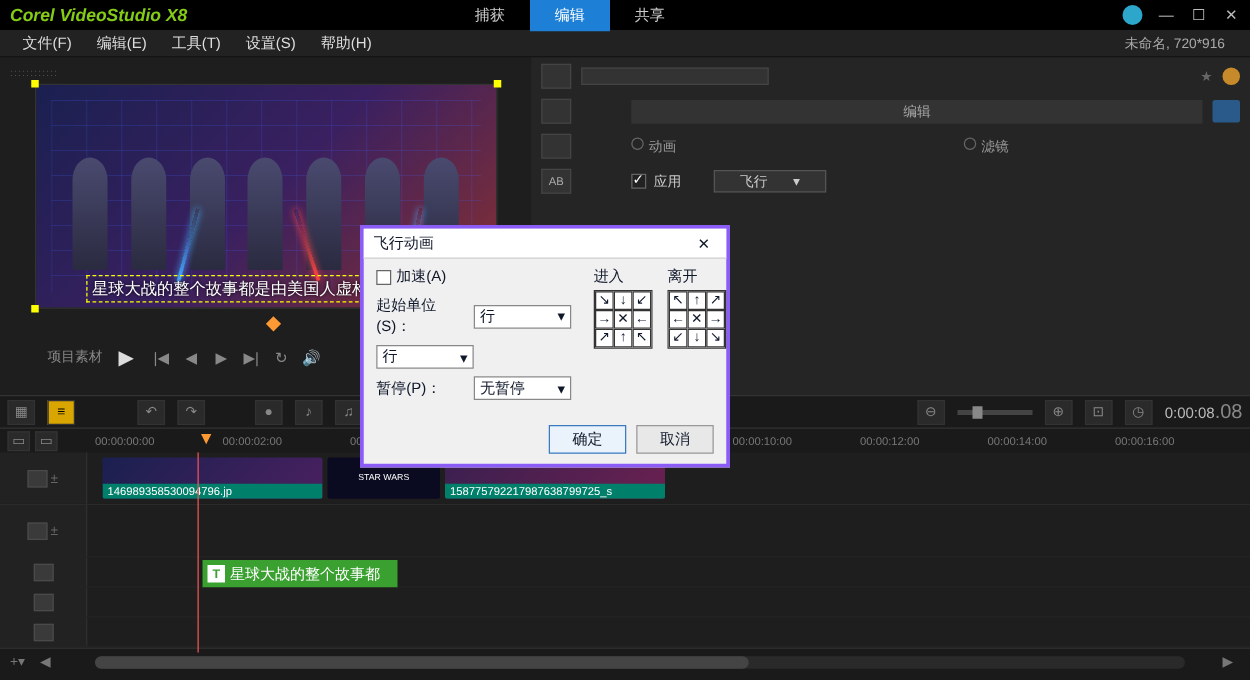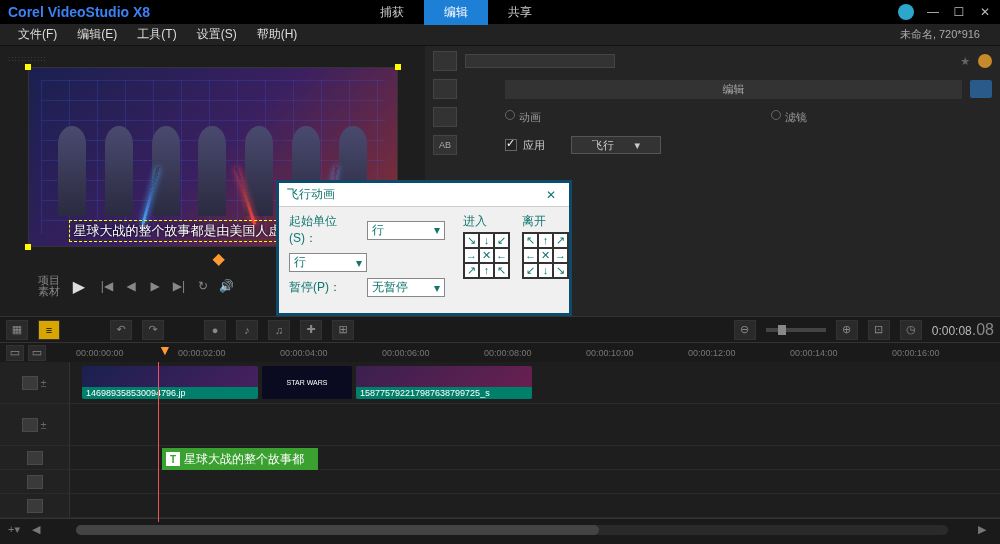--- a/index.html
+++ b/index.html
@@ -1,20 +1,20 @@
 <!DOCTYPE html>
 <html><head>
 <meta charset="utf-8">
 <style>
 * { margin: 0; padding: 0; box-sizing: border-box; font-family: "Microsoft YaHei", Arial, sans-serif; }
 body { background: #1a1a1a; width: 1000px; height: 544px; overflow: hidden; color: #ccc; font-size: 11px; position: relative; }
 
 
 .titlebar { height: 24px; background: #000; display: flex; align-items: center; padding: 0 8px; }
-.titlebar .app-title { color: #3b82f6; font-weight: bold; font-size: 14px; flex: 0 0 auto; text-align: right; }
+.titlebar .app-title { color: #84cc16; font-style: italic; font-weight: bold; font-size: 14px; flex: 0 0 auto; text-align: right; }
 .titlebar .tabs { display: flex; margin-left: 210px; }
 .titlebar .tab { padding: 4px 20px; color: #ccc; font-size: 12px; cursor: pointer; }
 .titlebar .tab.active { background: #1e7fd6; color: #fff; }
 .titlebar .spacer { flex: 1; }
 .titlebar .win-controls { display: flex; gap: 12px; align-items: center; }
 .titlebar .globe { width: 16px; height: 16px; border-radius: 50%; background: #2da6cc; display: inline-block; }
 .titlebar .win-btn { width: 14px; text-align: center; color: #bbb; cursor: pointer; font-size: 12px; }
 
 
 .menubar { height: 22px; background: #222; display: flex; align-items: center; padding: 0 8px; border-bottom: 1px solid #111; }
@@ -34,41 +34,41 @@
 .saber.blue { background: linear-gradient(transparent, #4af); box-shadow: 0 0 6px #4af; }
 .saber.red { background: linear-gradient(transparent, #f44); box-shadow: 0 0 6px #f44; }
 .preview-caption { position: absolute; bottom: 4px; left: 40px; right: 40px; color: #fff; font-size: 13px; text-shadow: 0 0 3px #000; border: 1px dashed #ff0; padding: 1px 4px; }
 .preview-handles { position: absolute; inset: -4px; pointer-events: none; }
 .handle { position: absolute; width: 6px; height: 6px; background: #ff0; }
 .handle.tl { top: 0; left: 0; } .handle.tr { top: 0; right: 0; }
 .handle.bl { bottom: 0; left: 0; } .handle.br { bottom: 0; right: 0; }
 .preview-marker { position: absolute; left: 50%; bottom: -22px; color: #ff9933; font-size: 16px; }
 
 .preview-controls { display: flex; align-items: center; gap: 6px; margin-top: 26px; padding-left: 30px; }
-.ctrl-label { color: #888; font-size: 11px; display: flex; flex-direction: column; line-height: 11px; }
+.ctrl-label { color: #888; font-size: 11px; display: flex; flex-direction: row; line-height: 11px; }
 .ctrl-btn { width: 18px; height: 18px; color: #888; display: flex; align-items: center; justify-content: center; cursor: pointer; font-size: 12px; }
 .ctrl-btn.play { width: 26px; height: 26px; color: #ddd; font-size: 16px; }
 
 
 .right-pane { flex: 1; background: #252525; padding: 4px 8px; position: relative; }
 .rp-row { display: flex; align-items: center; gap: 8px; margin-bottom: 6px; height: 22px; }
 .rp-icon { width: 24px; height: 20px; background: #333; border: 1px solid #444; }
 .rp-bar { flex: 0 0 150px; height: 14px; background: #333; border: 1px solid #444; }
 .rp-tabs { display: flex; gap: 2px; margin-left: 40px; }
 .rp-tab { padding: 2px 50px; background: #333; color: #aaa; font-size: 11px; }
 .rp-tab.wide { flex: 1; text-align: center; }
 .rp-expand { width: 22px; height: 18px; background: #2a5a8a; border-radius: 2px; margin-left: auto; }
 .rp-sub { display: flex; gap: 30px; margin-left: 40px; color: #999; }
 .checkbox-row { display: flex; align-items: center; gap: 6px; margin-left: 40px; }
 .cb { width: 12px; height: 12px; border: 1px solid #666; background: #222; position: relative; }
 .cb.checked::after { content: "✓"; position: absolute; top: -3px; left: 0; color: #fff; font-size: 11px; }
 .dropdown { width: 90px; height: 18px; background: #333; border: 1px solid #555; color: #ccc; padding: 0 20px; font-size: 11px; display: flex; align-items: center; justify-content: space-between; }
 
 
-.dialog { position: absolute; top: 180px; left: 276px; width: 296px; background: #f0f0f0; border: 3px solid #0c4a6e; z-index: 100; color: #0f766e; font-size: 12px; }
+.dialog { position: absolute; top: 180px; left: 288px; width: 296px; background: #f0f0f0; border: 3px solid #8b5cf6; z-index: 100; color: #0f172a; font-size: 12px; }
 .dialog-title { height: 24px; display: flex; align-items: center; padding: 0 8px; background: #fff; border-bottom: 1px solid #ccc; }
 .dialog-title .spacer { flex: 1; }
 .dialog-close { width: 20px; text-align: center; cursor: pointer; }
 .dialog-body { padding: 6px 10px 10px; display: flex; gap: 14px; }
 .dlg-left { flex: 0 0 160px; }
 .dlg-row { display: flex; align-items: center; gap: 4px; margin-bottom: 6px; }
 .dlg-label { width: 74px; }
 .dlg-cb { width: 12px; height: 12px; border: 1px solid #666; background: #fff; }
 .dlg-select { width: 78px; height: 19px; border: 1px solid #888; background: #fff; font-size: 12px; padding: 0 4px; display: flex; align-items: center; justify-content: space-between; }
 .dlg-right { display: flex; gap: 12px; }
@@ -228,20 +228,24 @@
 
 <div class="dialog">
   <div class="dialog-title">
     <span>飞行动画</span>
     <div class="spacer"></div>
     <div class="dialog-close">✕</div>
   </div>
   <div class="dialog-body">
     <div class="dlg-left">
       <div class="dlg-row">
+        <div class="dlg-cb"></div>
+        <span>加速(A)</span>
+      </div>
+      <div class="dlg-row">
         <span class="dlg-label">起始单位(S)：</span>
         <div class="dlg-select">
             <span>行</span>
             <span>▾</span>
           </div>
       </div>
       <div class="dlg-row">
         <div class="dlg-select">
             <span>行</span>
             <span>▾</span>
@@ -278,20 +282,24 @@
             <div class="dir-cell">↗</div>
           <div class="dir-cell">←</div>
             <div class="dir-cell">✕</div>
             <div class="dir-cell">→</div>
           <div class="dir-cell">↙</div>
             <div class="dir-cell">↓</div>
             <div class="dir-cell">↘</div>
         </div>
       </div>
     </div>
+  </div>
+  <div class="dialog-buttons">
+    <div class="dlg-btn primary">确定</div>
+    <div class="dlg-btn">取消</div>
   </div>
 </div>
 
 <div class="timeline-toolbar">
   <div class="tt-btn">▦</div>
   <div class="tt-btn active">≡</div>
   <div style="width:30px"></div>
   <div class="tt-btn">↶</div>
   <div class="tt-btn">↷</div>
   <div style="width:20px"></div>

